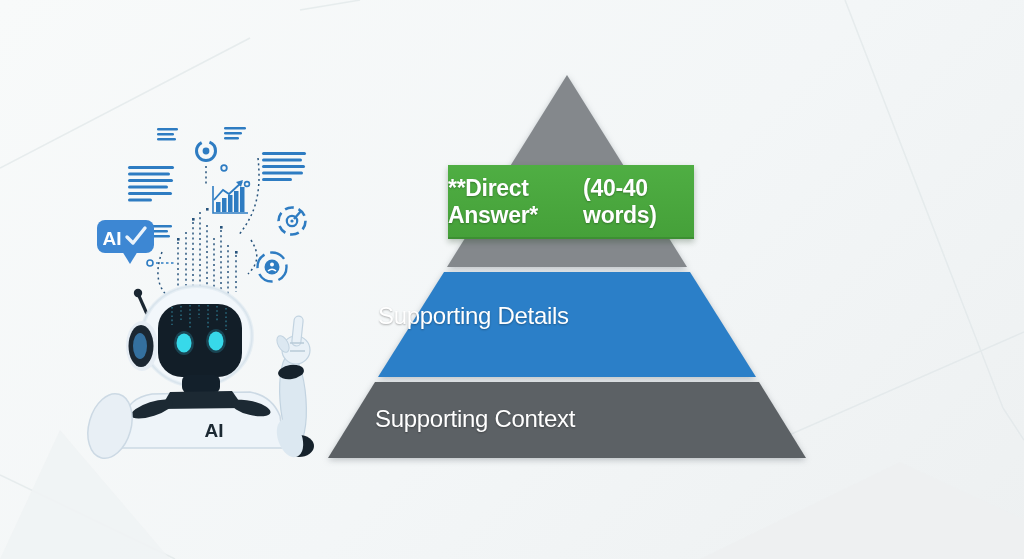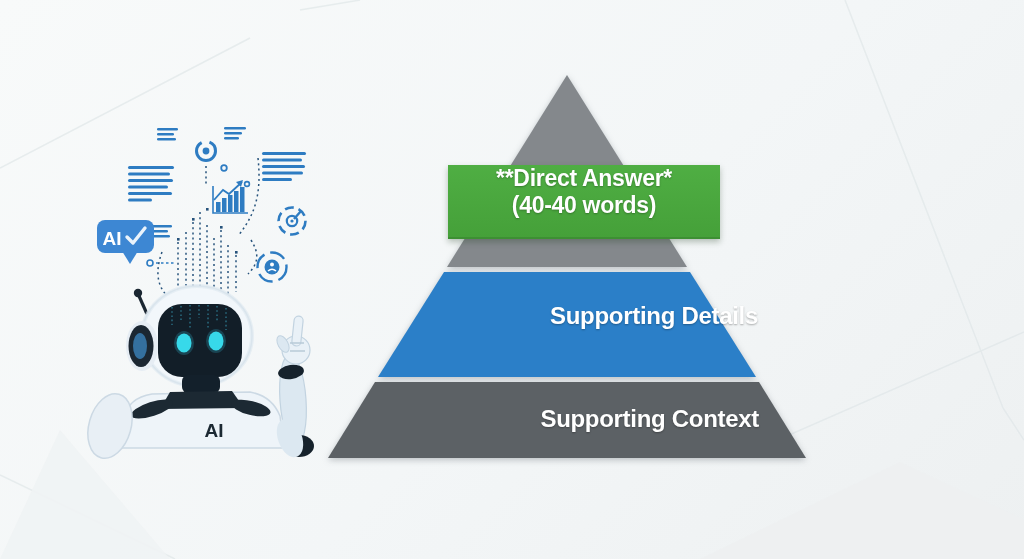--- a/index.html
+++ b/index.html
@@ -4,29 +4,29 @@
 <style>
   html,body{margin:0;padding:0;background:#ffffff;}
   .stage{
     position:relative;width:1024px;height:559px;overflow:hidden;
     background:linear-gradient(135deg,#f8fafa 0%,#f3f6f7 55%,#edf0f1 100%);
     font-family:"Liberation Sans",sans-serif;
   }
   .stage svg{position:absolute;left:0;top:0;}
   .abs{position:absolute;}
   .banner{
-    left:448px;top:165px;width:272px;height:74px;
+    left:448px;top:165px;width:246px;height:74px;
     background:linear-gradient(180deg,#4fae43,#45a039);
     box-shadow:0 3px 6px rgba(30,60,30,.30), inset 0 -2px 0 rgba(0,0,0,.10);
-    display:flex;flex-direction:column;justify-content:flex-start;align-items:center;
+    display:flex;flex-direction:row;justify-content:center;align-items:center;
     color:#fff;font-weight:700;font-size:23px;line-height:27px;letter-spacing:-0.3px;
     text-shadow:0 1px 2px rgba(0,0,0,.28);
   }
   .tier-label{
-    color:#ffffff;font-weight:700;text-align:right;letter-spacing:-0.3px;
+    color:#ffffff;font-weight:400;text-align:left;letter-spacing:-0.3px;
     text-shadow:0 1px 2px rgba(0,0,0,.30);
   }
   .mid-label{left:378px;top:300px;width:380px;font-size:24px;line-height:31px;}
   .bottom-label{left:375px;top:405px;width:384px;font-size:24px;line-height:28px;}
   .pyr{filter:drop-shadow(0 2px 3px rgba(40,50,60,.28));}
 </style>
 </head>
 <body>
 
 <div class="stage">

